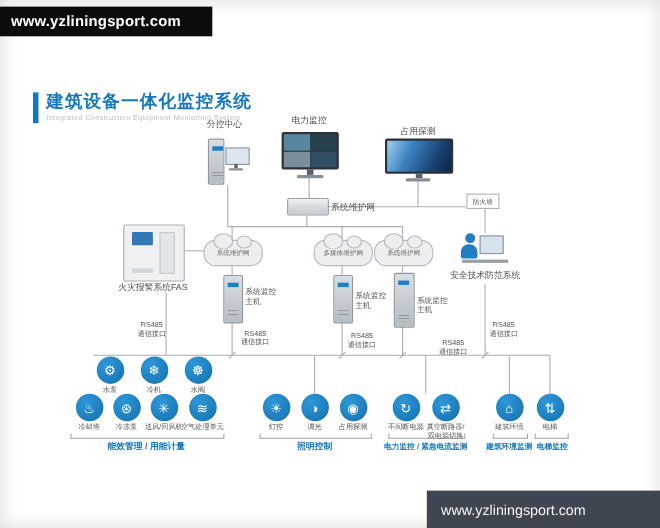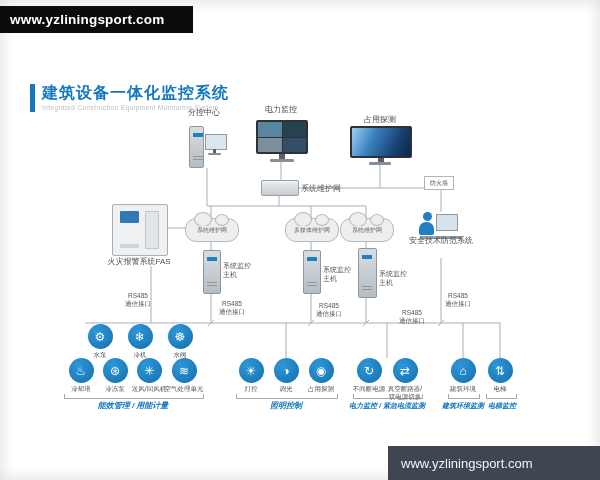--- a/index.html
+++ b/index.html
@@ -69,21 +69,21 @@
   .sec-desk{position:absolute;left:420px;top:236px;width:42px;height:3px;background:#9aa2a8;z-index:1;}
 
   
   .dev{position:absolute;width:40px;margin-left:-20px;display:flex;flex-direction:column;align-items:center;gap:2px;z-index:2;}
   .dev .circ{width:25px;height:25px;border-radius:50%;color:#fff;display:flex;align-items:center;justify-content:center;
        font-size:12px;background:radial-gradient(circle at 35% 30%,#2e97d8,#146fae);}
   .dev .dlbl{font-size:6.5px;color:#555;text-align:center;line-height:1.25;}
 
   .bracket{position:absolute;height:4px;border-left:1px solid #a6abb0;border-right:1px solid #a6abb0;
            border-bottom:1px solid #a6abb0;z-index:1;}
-  .gname{position:absolute;transform:translateX(-50%);font-size:8px;font-weight:700;color:#1478be;white-space:nowrap;z-index:2;font-style:italic;}
+  .gname{position:absolute;transform:translateX(-50%);font-size:8px;font-weight:700;color:#1478be;white-space:nowrap;z-index:2;}
   .gname.sm{font-size:7px;}
 
   svg.wires{position:absolute;inset:0;z-index:0;pointer-events:none;}
 </style>
 </head>
 <body>
 
 <div id="card">
 
   <div id="banner-top">
@@ -182,21 +182,21 @@
     <div class="scr"></div>
     <div class="pnl"></div>
     <div class="slot"></div>
   </div>
   <div class="nlabel" style="left:139px;top:256px;">火灾报警系统FAS</div>
 
   <div class="sec-mon"></div>
   <div class="sec-head"></div>
   <div class="sec-body"></div>
   <div class="sec-desk"></div>
-  <div class="nlabel" style="left:441px;top:235px;">安全技术防范系统</div>
+  <div class="nlabel" style="left:441px;top:245px;">安全技术防范系统</div>
 
   <div class="tower" style="left:203px;top:250px;width:16px;height:42px;">
     <div class="logo"></div>
       <div class="vent"></div>
   </div>
   <div class="hostlabel" style="left:223px;top:262px;">系统监控主机</div>
 
   <div class="tower" style="left:303px;top:250px;width:16px;height:42px;">
     <div class="logo"></div>
       <div class="vent"></div>

